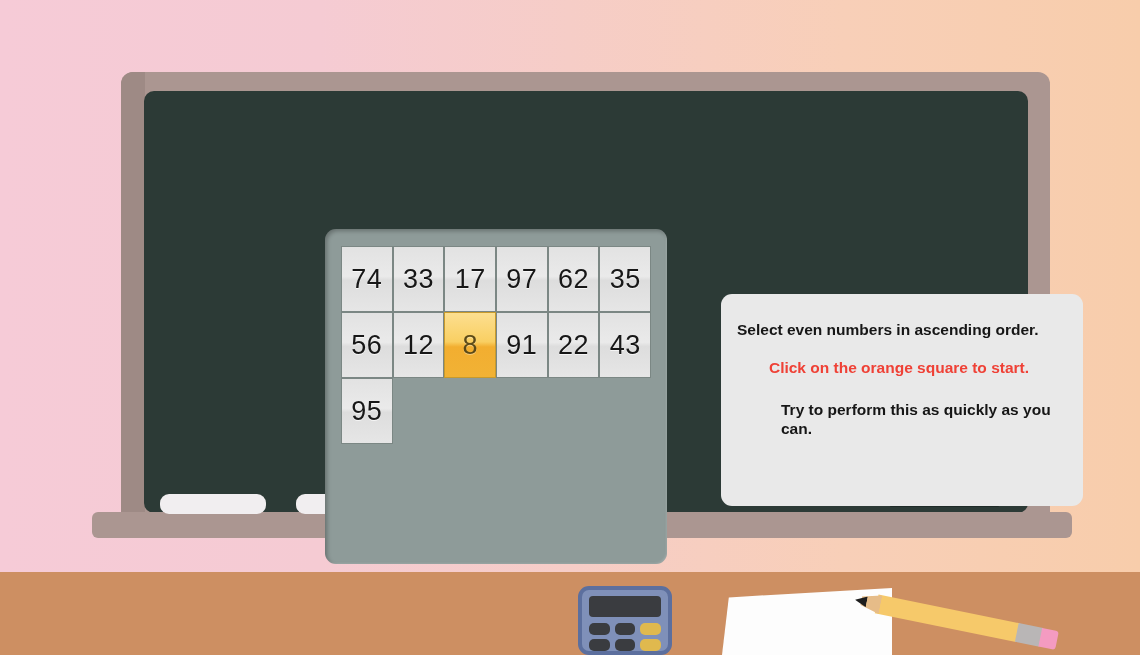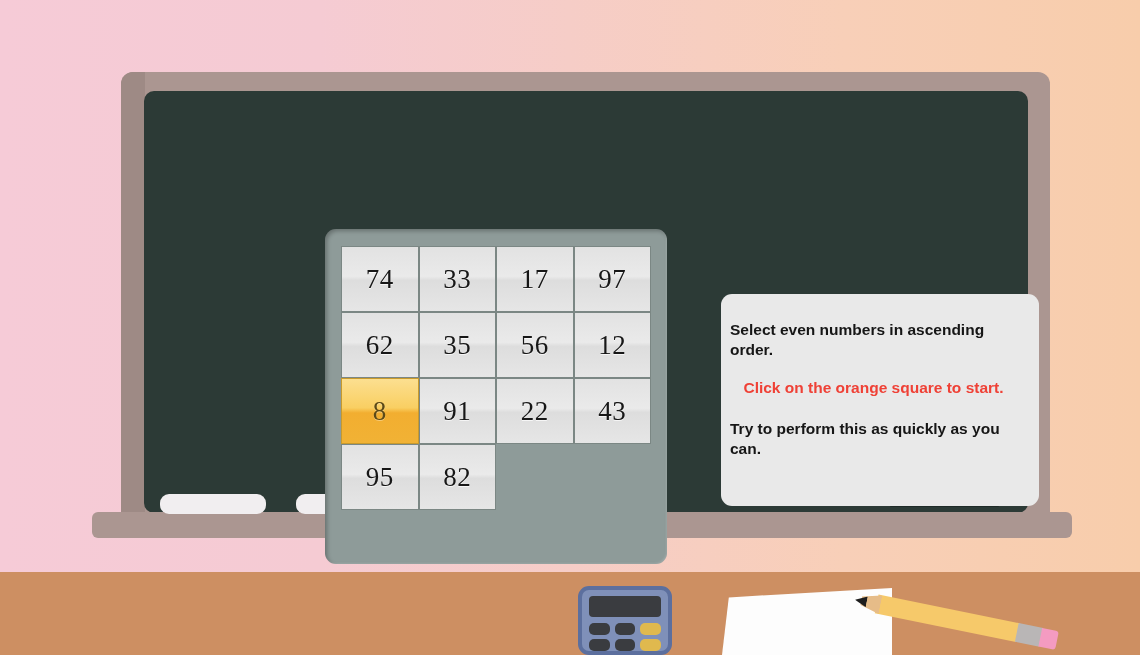--- a/index.html
+++ b/index.html
@@ -53,45 +53,45 @@
 
   
   #grid-frame {
     position:absolute; left:233px; top:157px; width:342px; height:335px;
     background:#8e9b99; border-radius:11px;
     box-shadow: inset 2px 2px 4px rgba(0,0,0,.28), inset -1px -1px 2px rgba(255,255,255,.18);
     padding:17px 16px;
   }
   #grid {
     width:310px; height:264px;
-    display:grid; grid-template-columns:repeat(4,1fr); grid-template-rows:repeat(4,1fr);font-family:Liberation Serif, serif;
+    display:grid; grid-template-columns:repeat(6,1fr); grid-template-rows:repeat(4,1fr);
   }
   .cell {
     border:1px solid #7b8784;
     background: linear-gradient(to bottom, #e2e2e2 0%, #eaeaea 46%, #dddddd 52%, #e6e6e6 100%);
     display:flex; align-items:center; justify-content:center;
     font-size:27px; color:#171717; letter-spacing:.5px;
     text-shadow:0 1px 0 rgba(255,255,255,.7);
   }
   .cell.hl {
     background: linear-gradient(to bottom, #fcdf90 0%, #f9cf62 45%, #f2ae30 53%, #f1b235 100%);
     border:1px solid #c89a2c;
     color:#5c4a17;
     text-shadow:0 1px 0 rgba(255,255,255,.35);
   }
 
   
   #panel {
-    position:absolute; left:629px; top:222px; width:318px; height:212px;
+    position:absolute; left:629px; top:222px; width:362px; height:212px;
     background:#e9e9e9; border-radius:11px;
-    padding:26px 22px 0 9px;
+    padding:26px 22px 0 16px;
   }
   #panel p { font-size:15.5px; font-weight:bold; color:#161616; line-height:1.28; }
   #panel p.alert { color:#ef4136; margin-top:18px;text-align:center; }
-  #panel p.last { margin-top:22px; }
+  #panel p.last { margin-top:22px;margin-left:44px; }
 
   
   #calculator {
     position:absolute; left:578px; top:586px; width:94px; height:69px;
     background:#7f90b9; border:4px solid #5c6f9e; border-radius:11px;
     padding:6px 7px;
   }
   #calc-screen { width:100%; height:21px; background:#3a3c40; border-radius:4px; }
   #calc-keys { margin-top:6px; display:grid; grid-template-columns:repeat(3,1fr); gap:4px 5px; }
   .key { height:12px; background:#3a3c40; border-radius:5px; }
@@ -151,21 +151,20 @@
       <div class="cell">97</div>
       <div class="cell">62</div>
       <div class="cell">35</div>
       <div class="cell">56</div>
       <div class="cell">12</div>
       <div class="cell hl">8</div>
       <div class="cell">91</div>
       <div class="cell">22</div>
       <div class="cell">43</div>
       <div class="cell">95</div>
-      <div class="cell">82</div>
     </div>
   </div>
 
   <div id="panel">
     <p>Select even numbers in ascending order.</p>
     <p class="alert">Click on the orange square to start.</p>
     <p class="last">Try to perform this as quickly as you can.</p>
   </div>
 
 </div>

